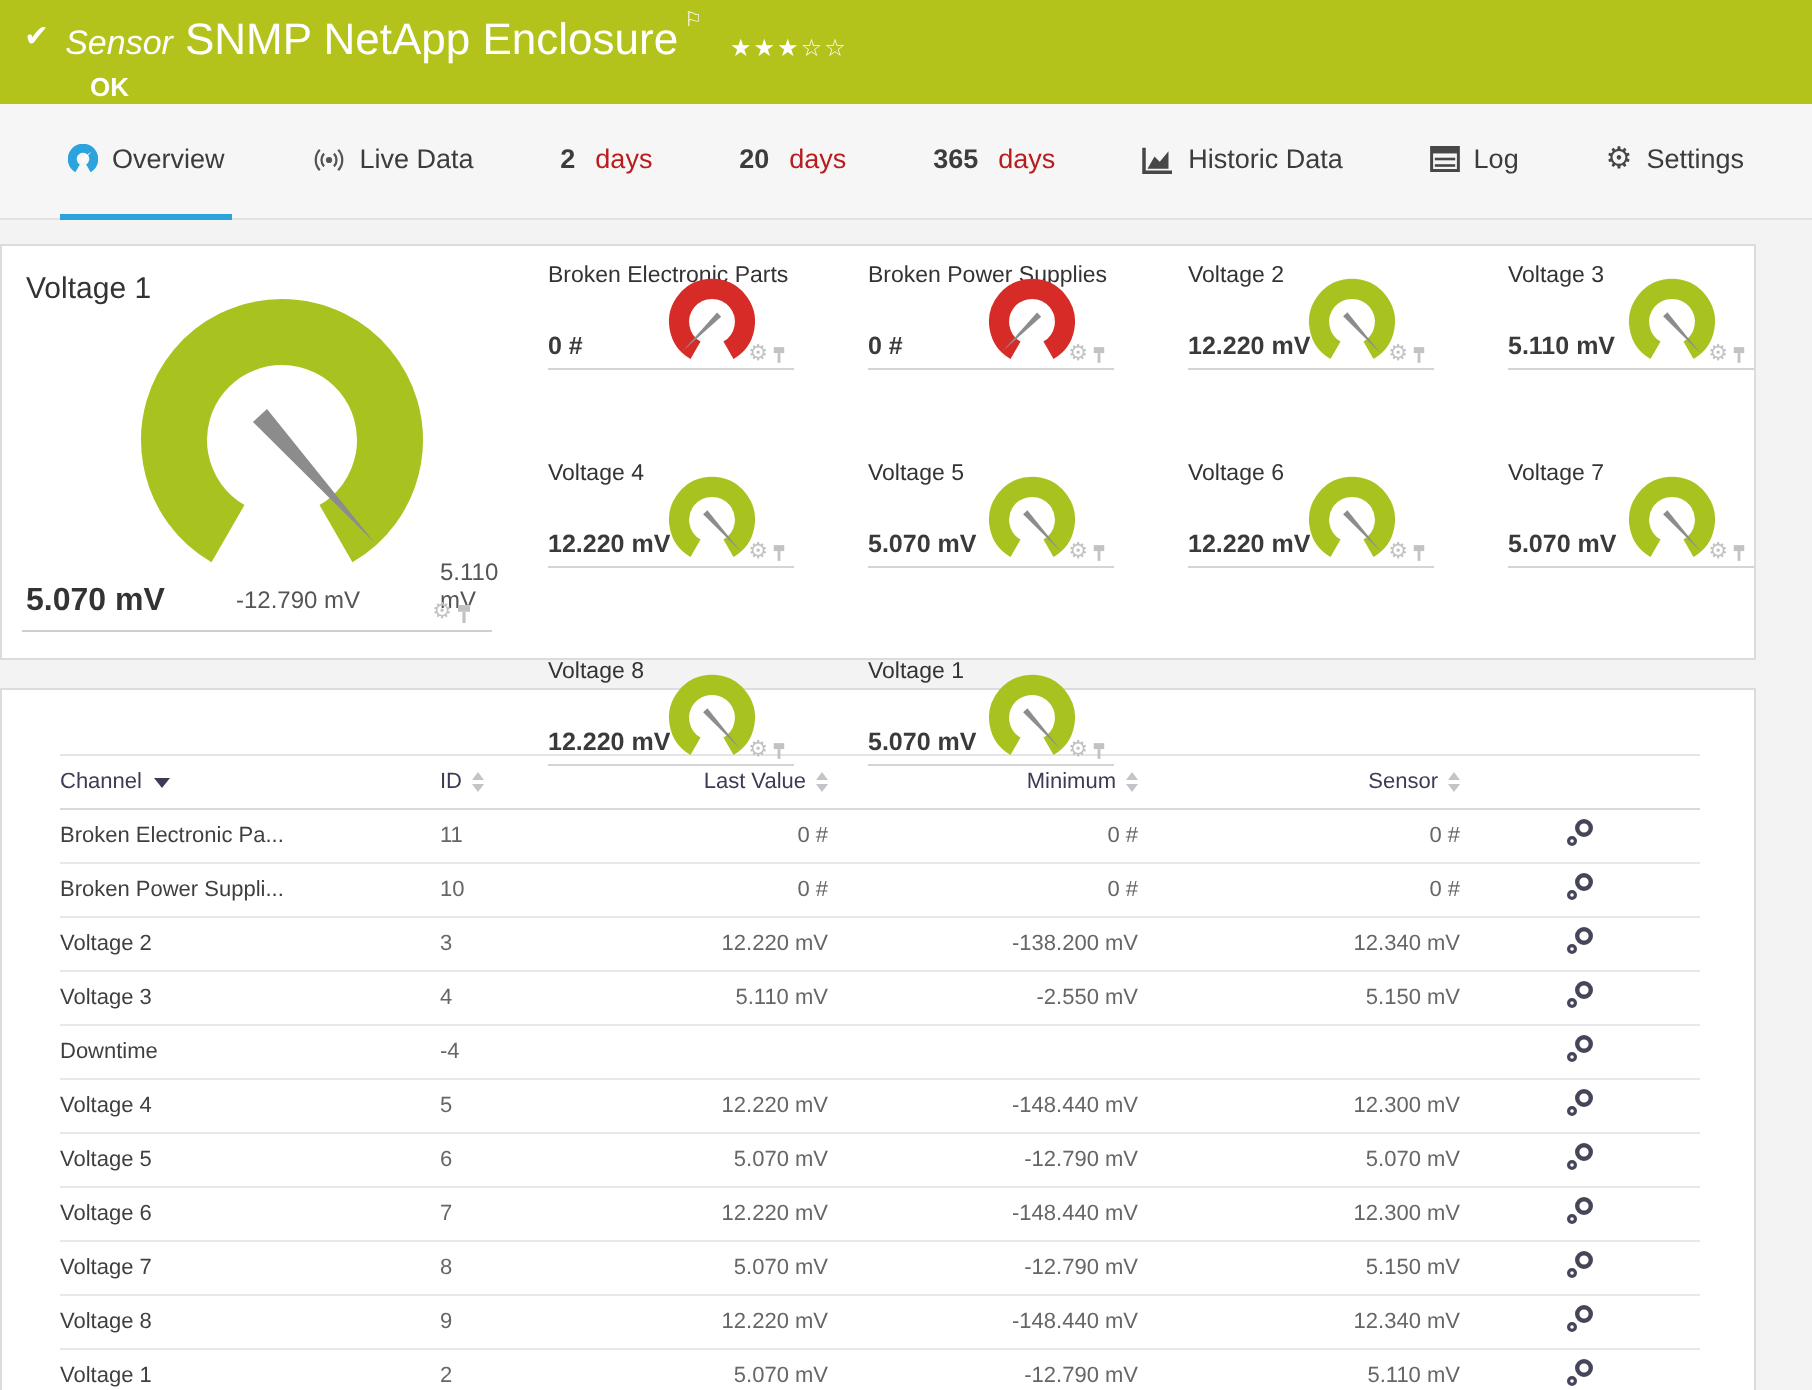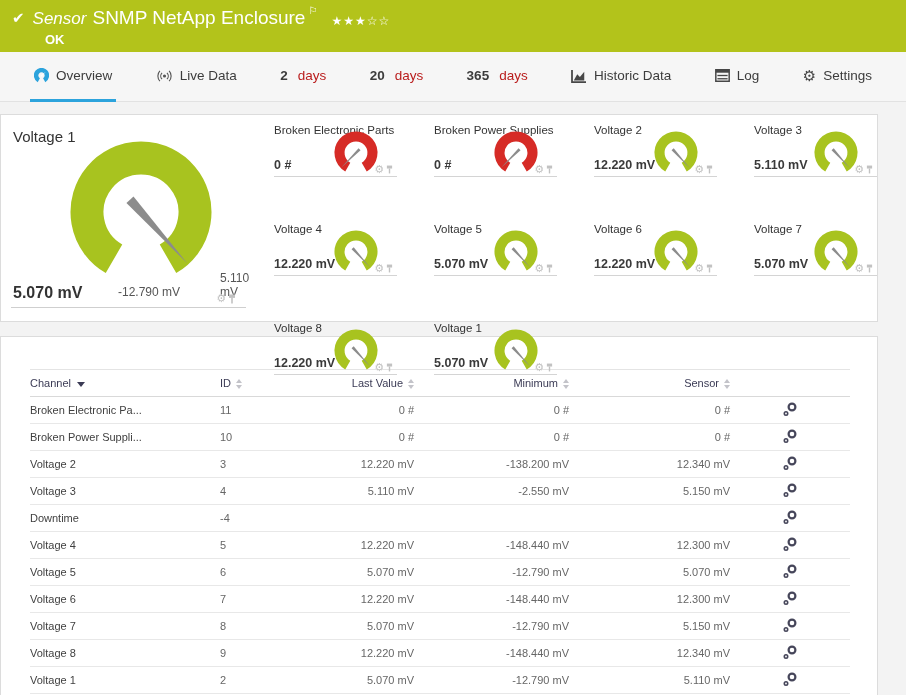--- a/index.html
+++ b/index.html
@@ -4,27 +4,27 @@
 <style>
   * { margin:0; padding:0; box-sizing:border-box; }
   body { font-family:"Liberation Sans","DejaVu Sans",sans-serif; background:#e9e9e9; }
   #screen { width:906px; height:695px; background:#f3f3f3; overflow:hidden; position:relative; }
 
   
   .sensor-bar { height:52px; background:#b3c31b; color:#fff; padding:7px 10px 0 10px; position:relative; }
   .sensor-line { display:flex; align-items:flex-start; }
   .check { font-size:15px; font-weight:bold; margin:2px 8px 0 2px; }
   .sensor-kind { font-style:italic; font-size:17px; margin-right:6px; }
-  .sensor-title { font-size:19px; }
+  .sensor-title { font-size:22px; }
   .flag { font-size:10px; vertical-align:top; margin-left:3px; position:relative; top:-2px; }
   .stars { font-size:12px; letter-spacing:1px; margin-left:14px; position:relative; top:1px; }
   .sensor-status { font-size:13px; font-weight:bold; margin:3px 0 0 35px; }
 
   
-  .tabbar { height:50px; background:#f6f6f6; border-bottom:1px solid #e2e2e2;
+  .tabbar { height:58px; background:#f6f6f6; border-bottom:1px solid #e2e2e2;
             display:flex; align-items:stretch; justify-content:space-between; padding:0 30px 0 30px; }
   .tab { display:flex; align-items:center; gap:7px; font-size:13.5px; color:#3c3c3c;
          border-bottom:3px solid transparent; padding:0 4px; cursor:pointer; margin-bottom:-1px; }
   .tab.active { border-bottom-color:#2ca3dc; }
   .tab .num { font-weight:bold; }
   .tab .unit { color:#b91c1c; margin-left:3px; }
   .tab svg { display:block; }
   .geartxt { font-size:15px; color:#474747; line-height:1; }
 
   

